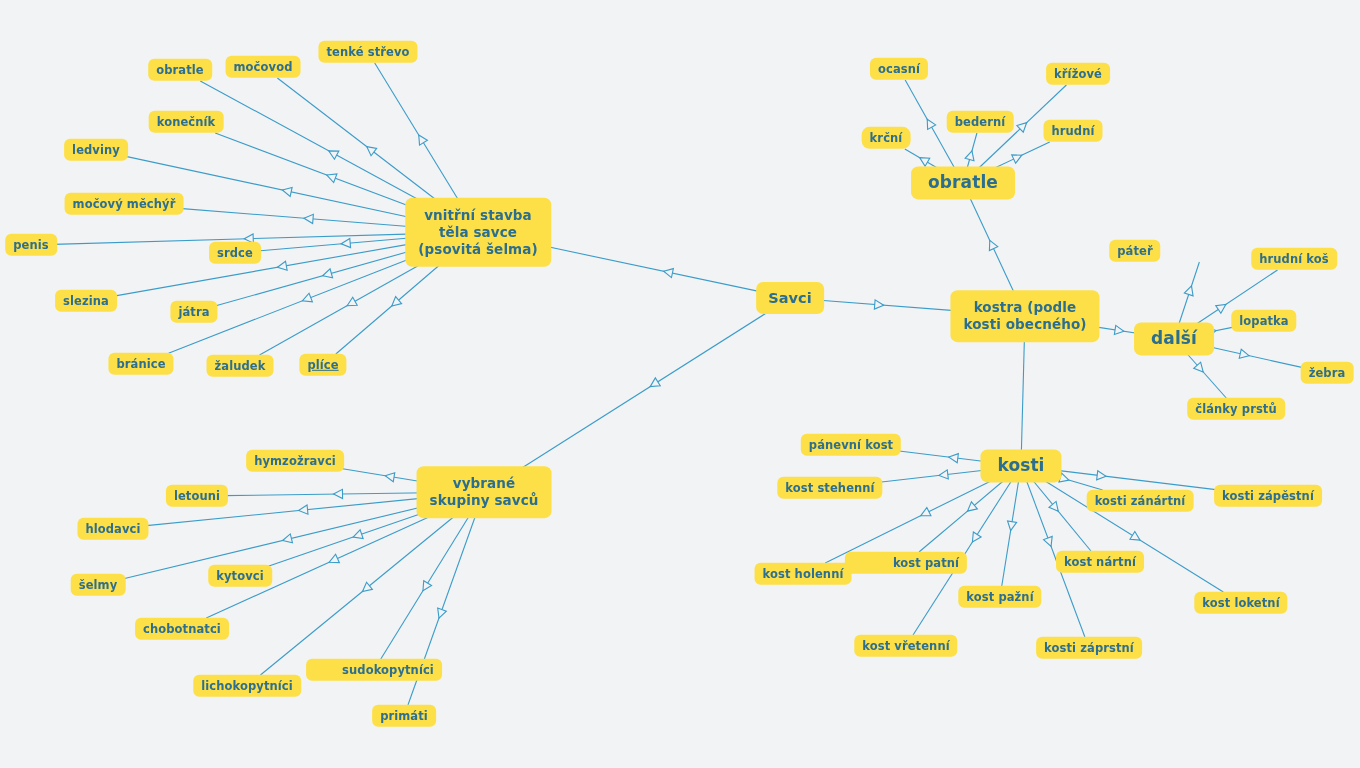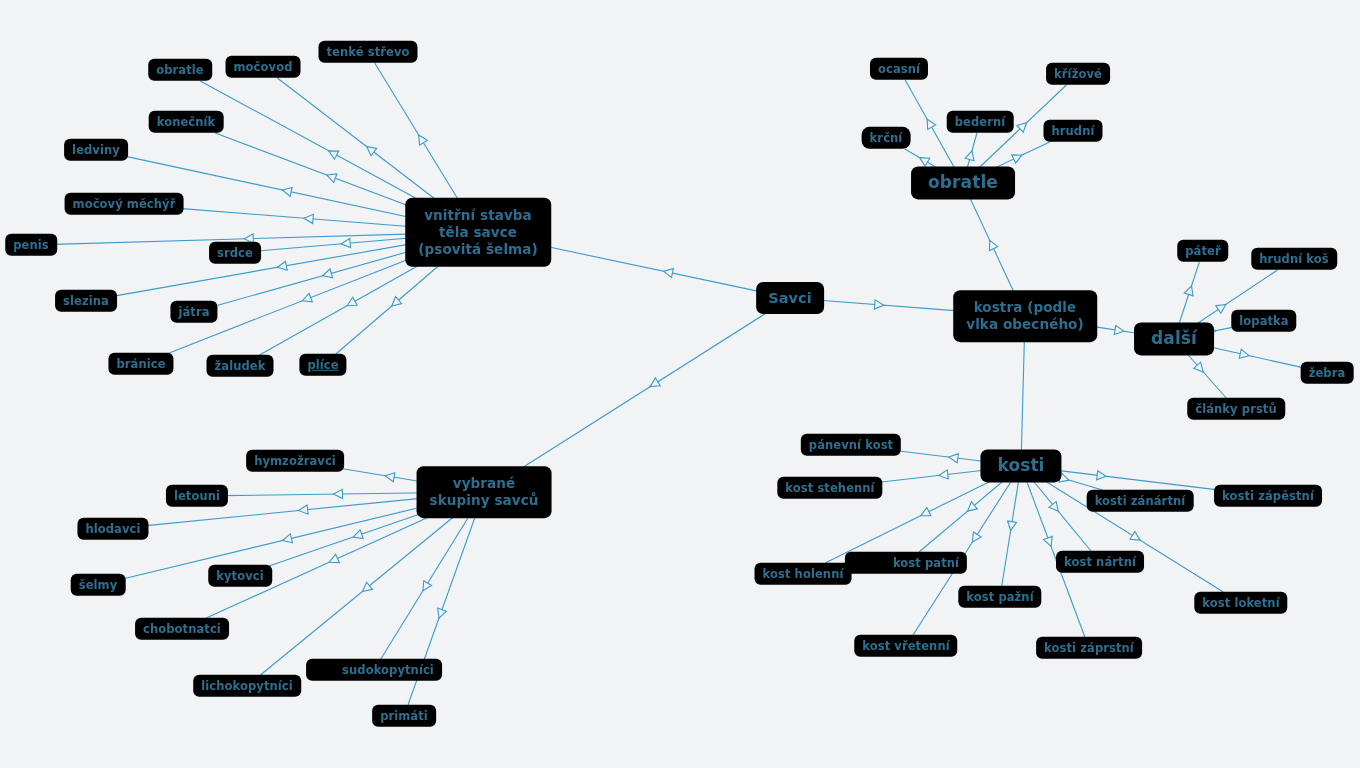--- a/index.html
+++ b/index.html
@@ -19,21 +19,21 @@
     position: absolute;
     left: 0;
     top: 0;
     width: 1360px;
     height: 768px;
     pointer-events: none;
   }
   .node {
     position: absolute;
     box-sizing: border-box;
-    background: #000000;
+    background: #fde047;
     color: #2e6e8e;
     border-radius: 7px;
     display: flex;
     align-items: center;
     justify-content: center;
     text-align: center;
     font-weight: bold;
     line-height: 1.25;
     white-space: pre;
     transform: translate(-50%, -50%);
@@ -284,29 +284,29 @@
       <div class="node leaf" style="left: 295px; top: 461px; min-width: 83px; min-height: 22px;">hymzožravci</div>
       <div class="node leaf" style="left: 197px; top: 496px; min-width: 53px; min-height: 22px;">letouni</div>
       <div class="node leaf" style="left: 113px; top: 529px; min-width: 62px; min-height: 22px;">hlodavci</div>
       <div class="node leaf" style="left: 98px; top: 585px; min-width: 47px; min-height: 22px;">šelmy</div>
       <div class="node leaf" style="left: 240px; top: 576px; min-width: 55px; min-height: 22px;">kytovci</div>
       <div class="node leaf" style="left: 182px; top: 629px; min-width: 80px; min-height: 22px;">chobotnatci</div>
       <div class="node leaf" style="left: 247px; top: 686px; min-width: 92px; min-height: 22px;">lichokopytníci</div>
       <div class="node leaf" style="left: 374px; top: 670px; min-width: 92px; min-height: 22px; padding-left: 36px;">sudokopytníci</div>
       <div class="node leaf" style="left: 404px; top: 716px; min-width: 52px; min-height: 22px;">primáti</div>
       <div class="node big" style="left: 1025px; top: 316px; min-width: 128px; min-height: 46px;">kostra (podle
-vlka obecného)</div>
+kosti obecného)</div>
       <div class="node hub" style="left: 963px; top: 183px; min-width: 62px; min-height: 26px;">obratle</div>
       <div class="node leaf" style="left: 899px; top: 69px; min-width: 50px; min-height: 22px;">ocasní</div>
       <div class="node leaf" style="left: 1078px; top: 74px; min-width: 55px; min-height: 22px;">křížové</div>
       <div class="node leaf" style="left: 980px; top: 122px; min-width: 56px; min-height: 22px;">bederní</div>
       <div class="node leaf" style="left: 886px; top: 138px; min-width: 42px; min-height: 22px; border-radius: 8px;">krční</div>
       <div class="node leaf" style="left: 1073px; top: 131px; min-width: 52px; min-height: 22px;">hrudní</div>
       <div class="node hub" style="left: 1174px; top: 339px; min-width: 48px; min-height: 26px;">další</div>
-      <div class="node leaf" style="left: 1203px; top: 251px; min-width: 44px; min-height: 22px; text-align: right;">páteř</div>
+      <div class="node leaf" style="left: 1135px; top: 251px; min-width: 44px; min-height: 22px; text-align: right;">páteř</div>
       <div class="node leaf" style="left: 1294px; top: 259px; min-width: 74px; min-height: 22px;">hrudní koš</div>
       <div class="node leaf" style="left: 1264px; top: 321px; min-width: 56px; min-height: 22px;">lopatka</div>
       <div class="node leaf" style="left: 1327px; top: 373px; min-width: 46px; min-height: 22px;">žebra</div>
       <div class="node leaf" style="left: 1236px; top: 409px; min-width: 82px; min-height: 22px;">články prstů</div>
       <div class="node hub" style="left: 1021px; top: 466px; min-width: 48px; min-height: 26px;">kosti</div>
       <div class="node leaf" style="left: 851px; top: 445px; min-width: 84px; min-height: 22px;">pánevní kost</div>
       <div class="node leaf" style="left: 830px; top: 488px; min-width: 90px; min-height: 22px;">kost stehenní</div>
       <div class="node leaf" style="left: 803px; top: 574px; min-width: 84px; min-height: 22px;">kost holenní</div>
       <div class="node leaf" style="left: 906px; top: 563px; min-width: 70px; min-height: 22px; padding-left: 48px;">kost patní</div>
       <div class="node leaf" style="left: 906px; top: 646px; min-width: 88px; min-height: 22px;">kost vřetenní</div>

